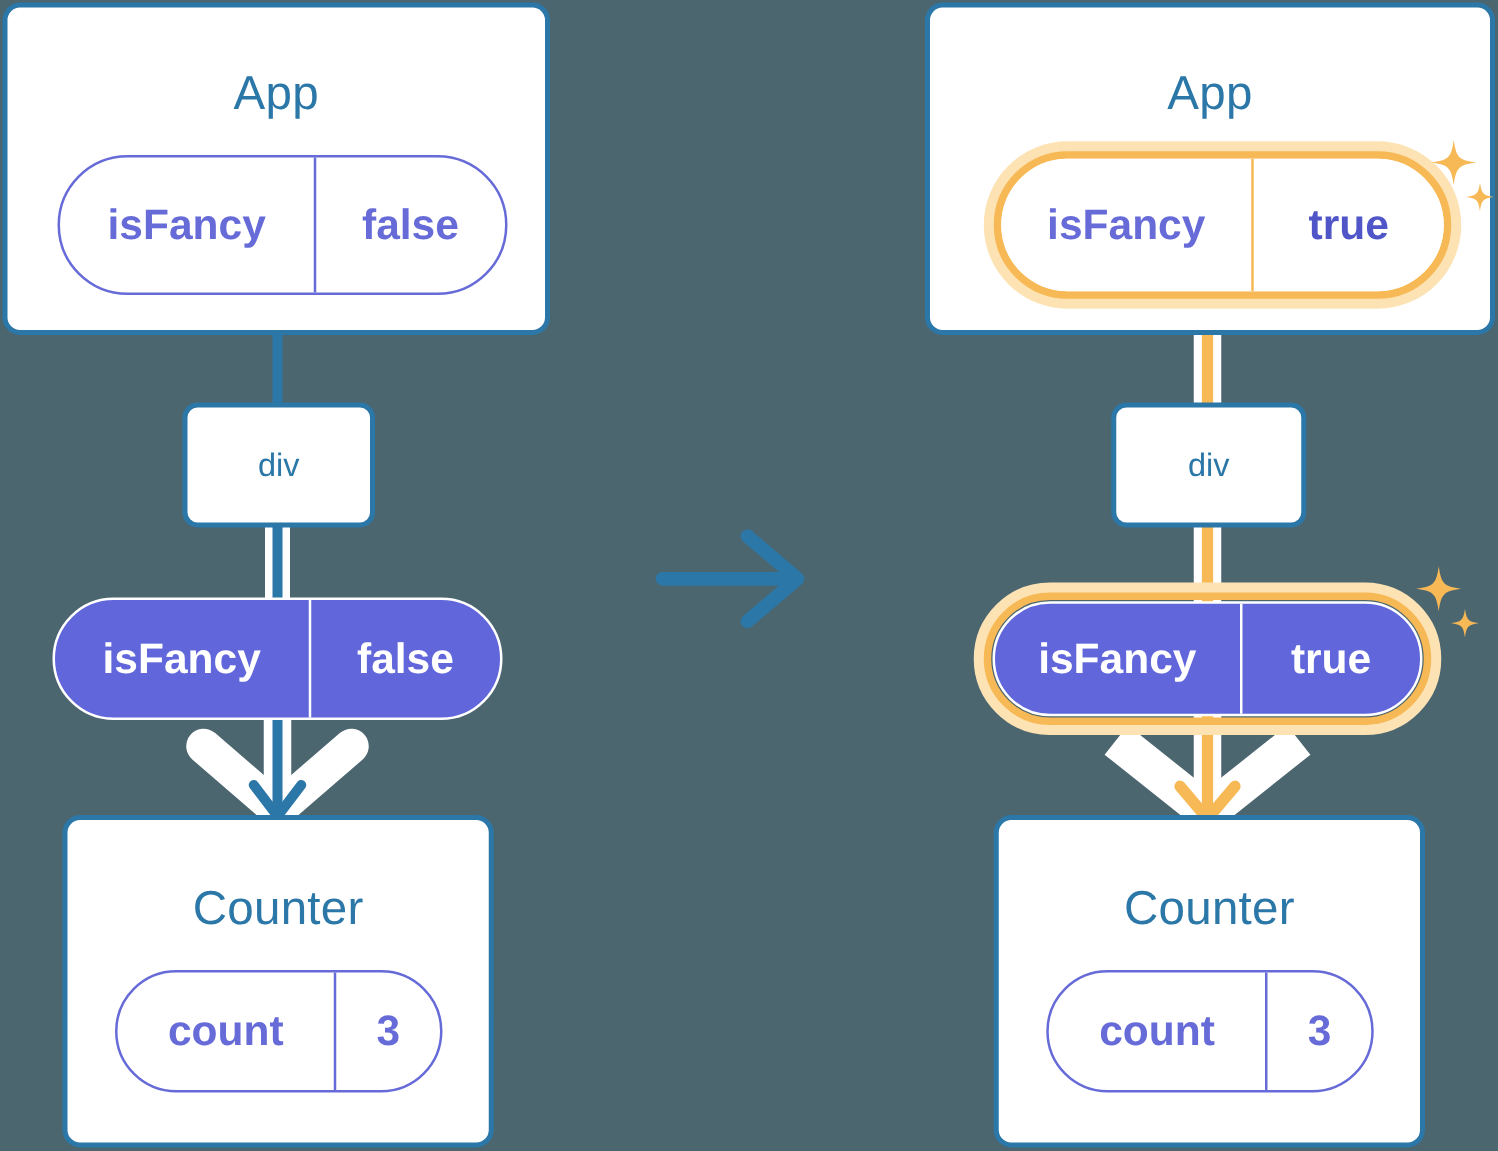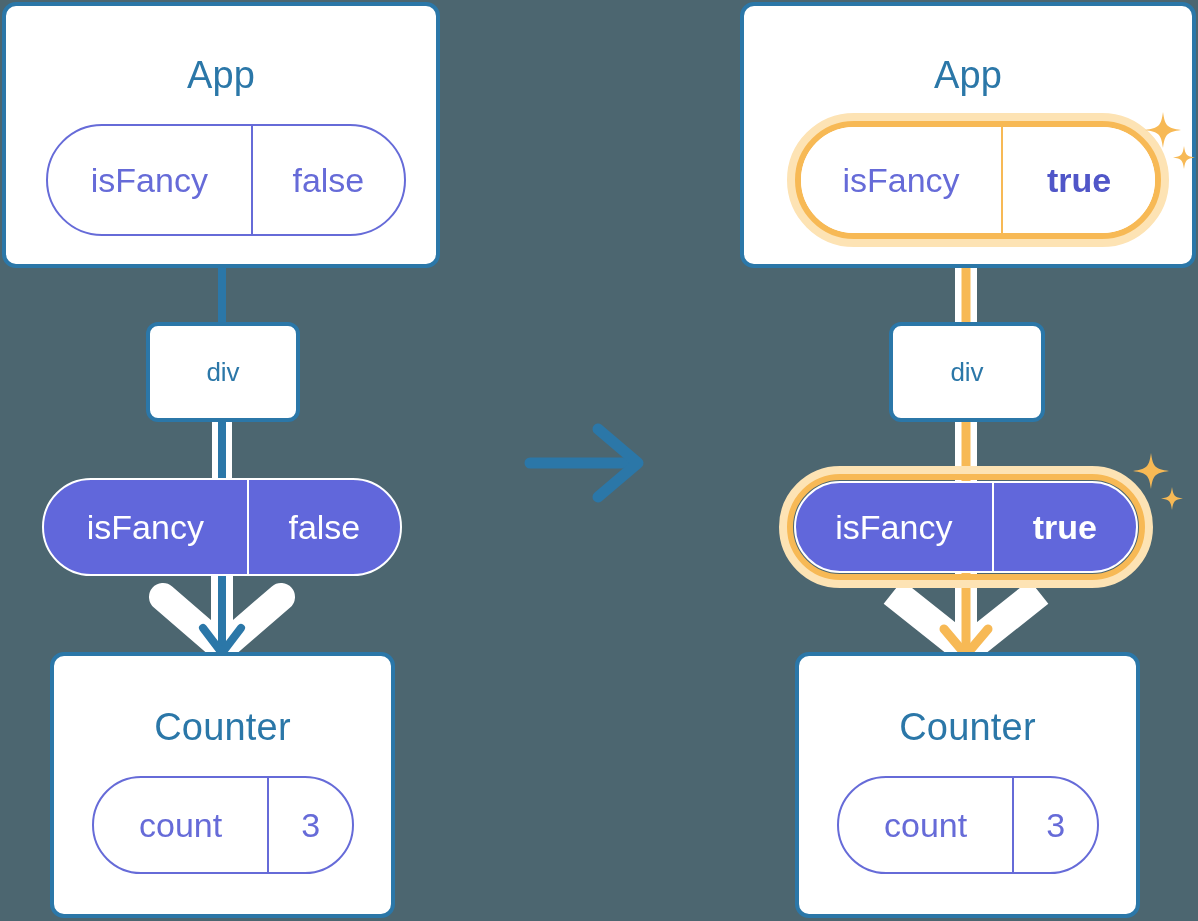--- a/index.html
+++ b/index.html
@@ -62,20 +62,21 @@
     align-items: stretch;
     border-radius: 999px;
   }
   .pill .cell {
     display: flex;
     align-items: center;
     justify-content: center;
     font-size: 34px;
     box-sizing: border-box;
     white-space: nowrap;
+    font-weight: bold;
   }
 
   
   .pill.outline {
     border: 2.5px solid #666BD8;
     background: transparent;
   }
   .pill.outline .cell { color: #666BD8; }
   .pill.outline .cell.value { border-left: 2.5px solid #666BD8; }
 

